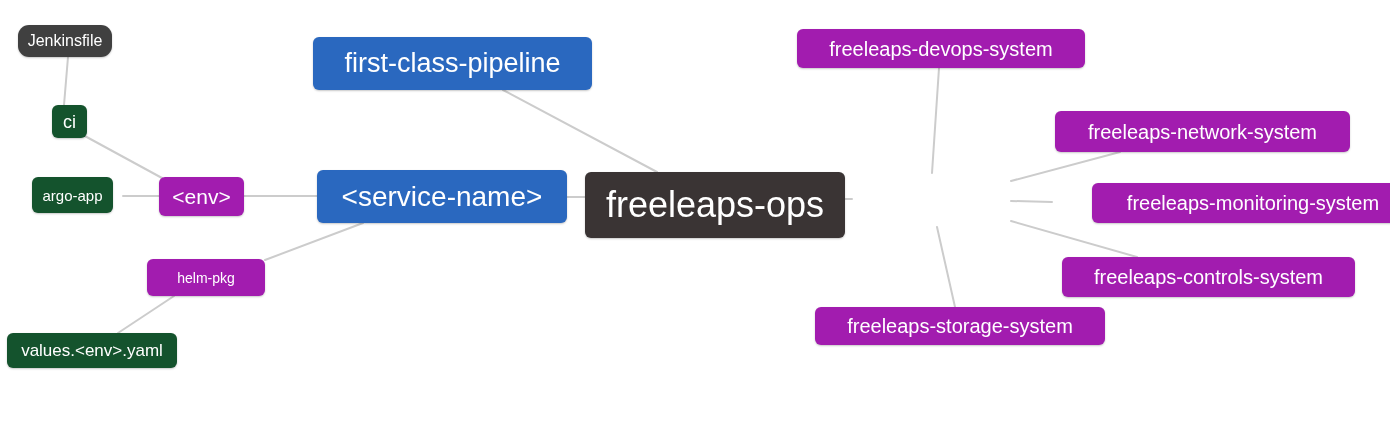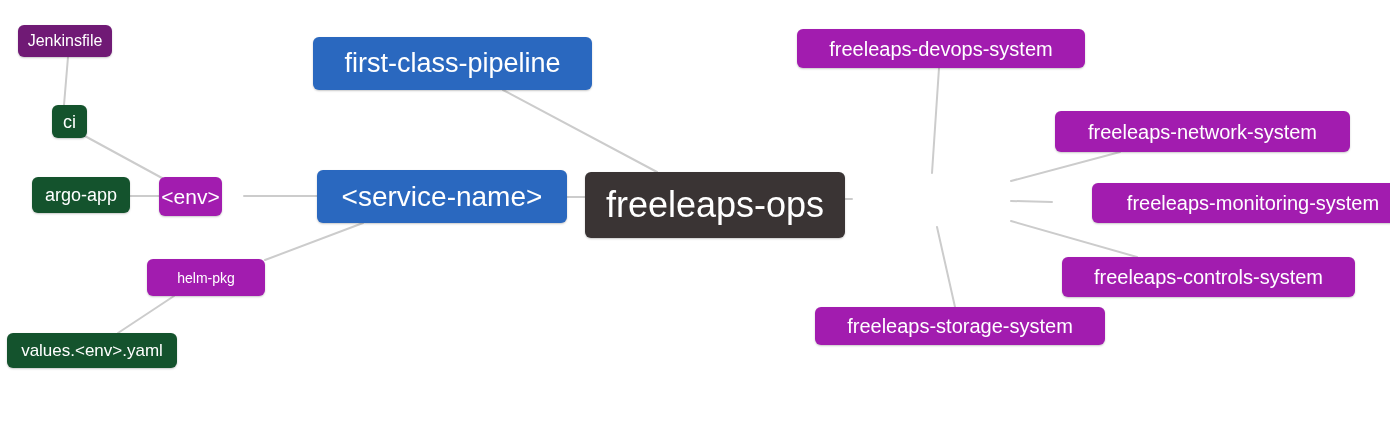--- a/index.html
+++ b/index.html
@@ -35,21 +35,21 @@
     border-radius: 6px;
     white-space: nowrap;
     box-sizing: border-box;
     box-shadow: 0 1px 2px rgba(0,0,0,0.22);
     cursor: pointer;
     line-height: 1;
   }
   .node.blue   { background: #2A68BF; }
   .node.green  { background: #a21caf; }
   .node.red    { background: #14532d; }
-  .node.orange { background: #701a75; }
+  .node.orange { background: #404040; border-radius: 11px; }
   .node.dark   { background: #3A3434; }
 </style>
 </head>
 <body>
 
 <div class="canvas">
 
   <svg class="edge-layer" viewBox="0 0 1390 421" xmlns="http://www.w3.org/2000/svg">
     <line x1="68" y1="57" x2="64" y2="105"></line>
     <line x1="83" y1="135" x2="162" y2="178"></line>
@@ -64,23 +64,23 @@
     <line x1="1011" y1="181" x2="1120" y2="152"></line>
     <line x1="1011" y1="201" x2="1052" y2="202"></line>
     <line x1="1011" y1="221" x2="1137" y2="257"></line>
     <line x1="937" y1="227" x2="955" y2="307"></line>
   </svg>
 
   <div class="node orange" style="left:18px; top:25px; width:94px; height:32px; font-size:16px;">Jenkinsfile</div>
 
   <div class="node red" style="left:52px; top:105px; width:35px; height:33px; font-size:18px;">ci</div>
 
-  <div class="node red" style="left:32px; top:177px; width:98px; height:36px; font-size:18px;">argo-app</div>
+  <div class="node red" style="left:32px; top:177px; width:81px; height:36px; font-size:15px;">argo-app</div>
 
-  <div class="node green" style="left:159px; top:177px; width:63px; height:39px; font-size:21px;">&lt;env&gt;</div>
+  <div class="node green" style="left:159px; top:177px; width:85px; height:39px; font-size:21px;">&lt;env&gt;</div>
 
   <div class="node green" style="left:147px; top:259px; width:118px; height:37px; font-size:14px;">helm-pkg</div>
 
   <div class="node red" style="left:7px; top:333px; width:170px; height:35px; font-size:17px;">values.&lt;env&gt;.yaml</div>
 
   <div class="node blue" style="left:313px; top:37px; width:279px; height:53px; font-size:27px;">first-class-pipeline</div>
 
   <div class="node blue" style="left:317px; top:170px; width:250px; height:53px; font-size:28px;">&lt;service-name&gt;</div>
 
   <div class="node dark" style="left:585px; top:172px; width:260px; height:66px; font-size:36px;">freeleaps-ops</div>

